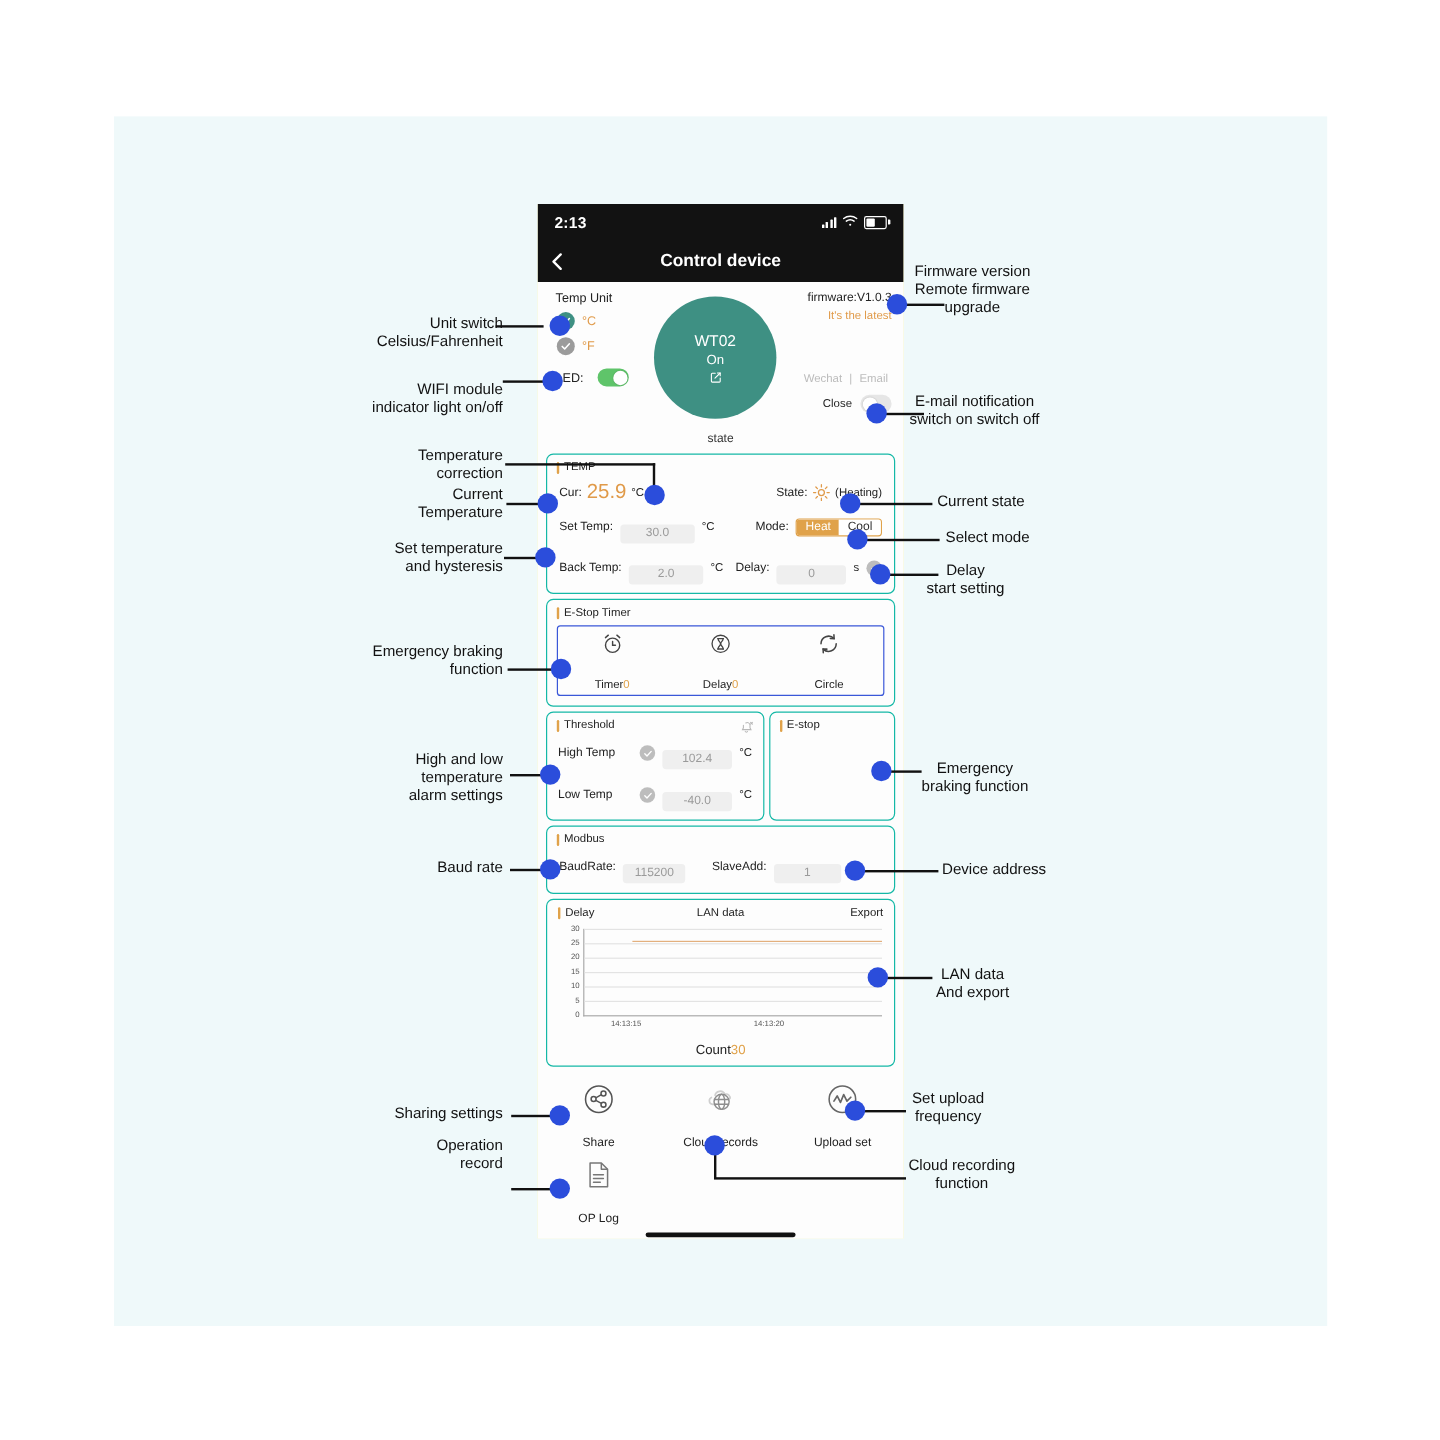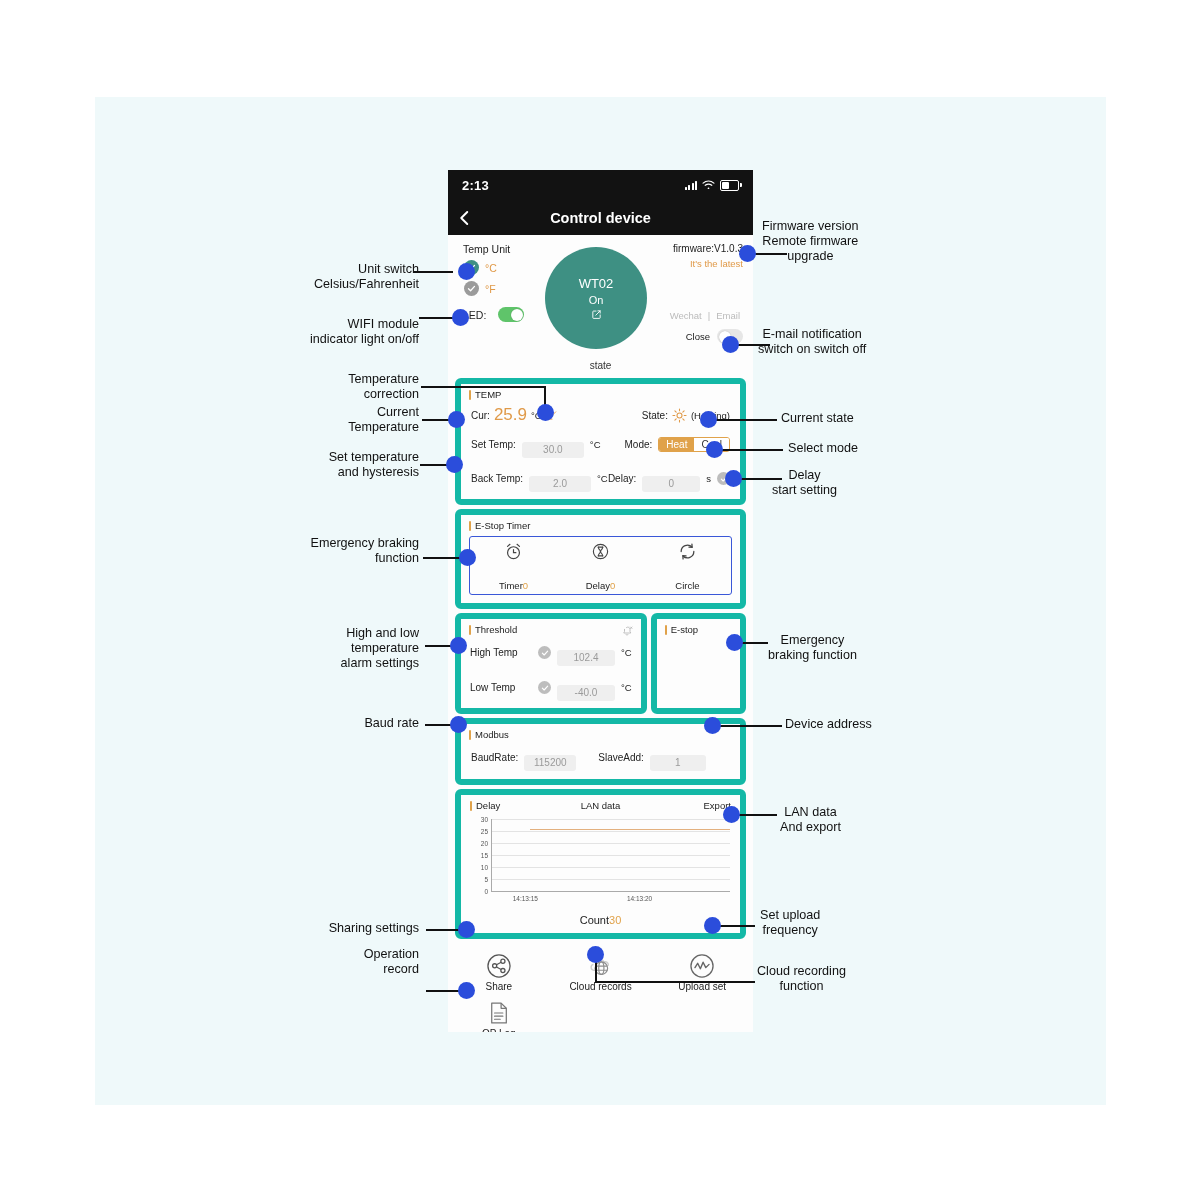--- a/index.html
+++ b/index.html
@@ -56,21 +56,21 @@
   .fw-latest{font-size:9.5px;color:#e09a49;margin-top:4px;}
   .wm{position:absolute;right:10px;top:75px;text-align:right;}
   .wm-links{font-size:9.5px;color:#222;}
   .wm-links span{color:#bbb;margin:0 3px;}
   .wm-close{display:flex;align-items:center;justify-content:flex-end;gap:7px;margin-top:8px;}
   .wm-close .lbl{font-size:9.5px;color:#222;}
 
   .statelbl{text-align:center;font-size:10px;color:#333;padding-bottom:3px;}
 
   
-  .card{border:6px solid #14b8a6;border-radius:6px;margin:4px 7px;background:#fdfdfd;position:relative;box-sizing:border-box;}
+  .card{border:1px solid #14b8a6;border-radius:6px;margin:4px 7px;background:#fdfdfd;position:relative;box-sizing:border-box;}
   .ctitle{display:flex;align-items:center;font-size:9.5px;color:#222;padding:5px 0 3px 8px;}
   .ctitle::before{content:"";width:2px;height:10px;background:#e0a24a;margin-right:4px;border-radius:1px;}
 
   .temprow{display:flex;align-items:center;padding:2px 10px 6px;}
   .cur-lbl{font-size:10px;color:#222;}
   .cur-val{font-size:17px;color:#e09a49;margin:0 4px;}
   .cur-unit{font-size:9.5px;color:#222;}
   .pen{margin-left:5px;cursor:pointer;}
   .pen svg{width:11px;height:11px;display:block;}
   .state-group{margin-left:auto;display:flex;align-items:center;gap:4px;}
@@ -120,21 +120,21 @@
   .plot{position:absolute;left:24px;right:0;top:4px;bottom:18px;border-left:1px solid #aaa;border-bottom:1px solid #aaa;}
   .gl{position:absolute;left:0;right:0;height:1px;background:#e3e3e3;}
   .ytick{position:absolute;right:calc(100% + 4px);transform:translateY(-50%);font-size:6.5px;color:#555;white-space:nowrap;}
   .series{position:absolute;height:1.3px;background:#e3b07e;}
   .xtick{position:absolute;top:100%;margin-top:4px;transform:translateX(-50%);font-size:6.5px;color:#555;white-space:nowrap;}
   .countline{text-align:center;font-size:11px;color:#222;padding:4px 0 7px;}
   .countline b{color:#e0a24a;font-weight:normal;}
 
   
   .toolbar{display:flex;padding:10px 0 2px;}
-  .tool{flex:1;display:flex;flex-direction:column;align-items:center;gap:2px;cursor:pointer;}
+  .tool{flex:1;display:flex;flex-direction:column;align-items:center;gap:18px;cursor:pointer;}
   .tool svg{display:block;}
   .tool .lbl{font-size:10px;color:#222;}
   .toolbar2{display:flex;padding:6px 0 0;}
   .toolbar2 .tool{flex:0 0 33.33%;}
   .homebar{width:125px;height:4px;border-radius:2px;background:#111;margin:6px auto 6px;}
 
   
   .ann{position:absolute;font-size:12.6px;color:#111;line-height:1.18;white-space:pre;}
   .ann.r{text-align:right;} .ann.l{text-align:left;}
   .lead{position:absolute;background:#111;height:2px;}

